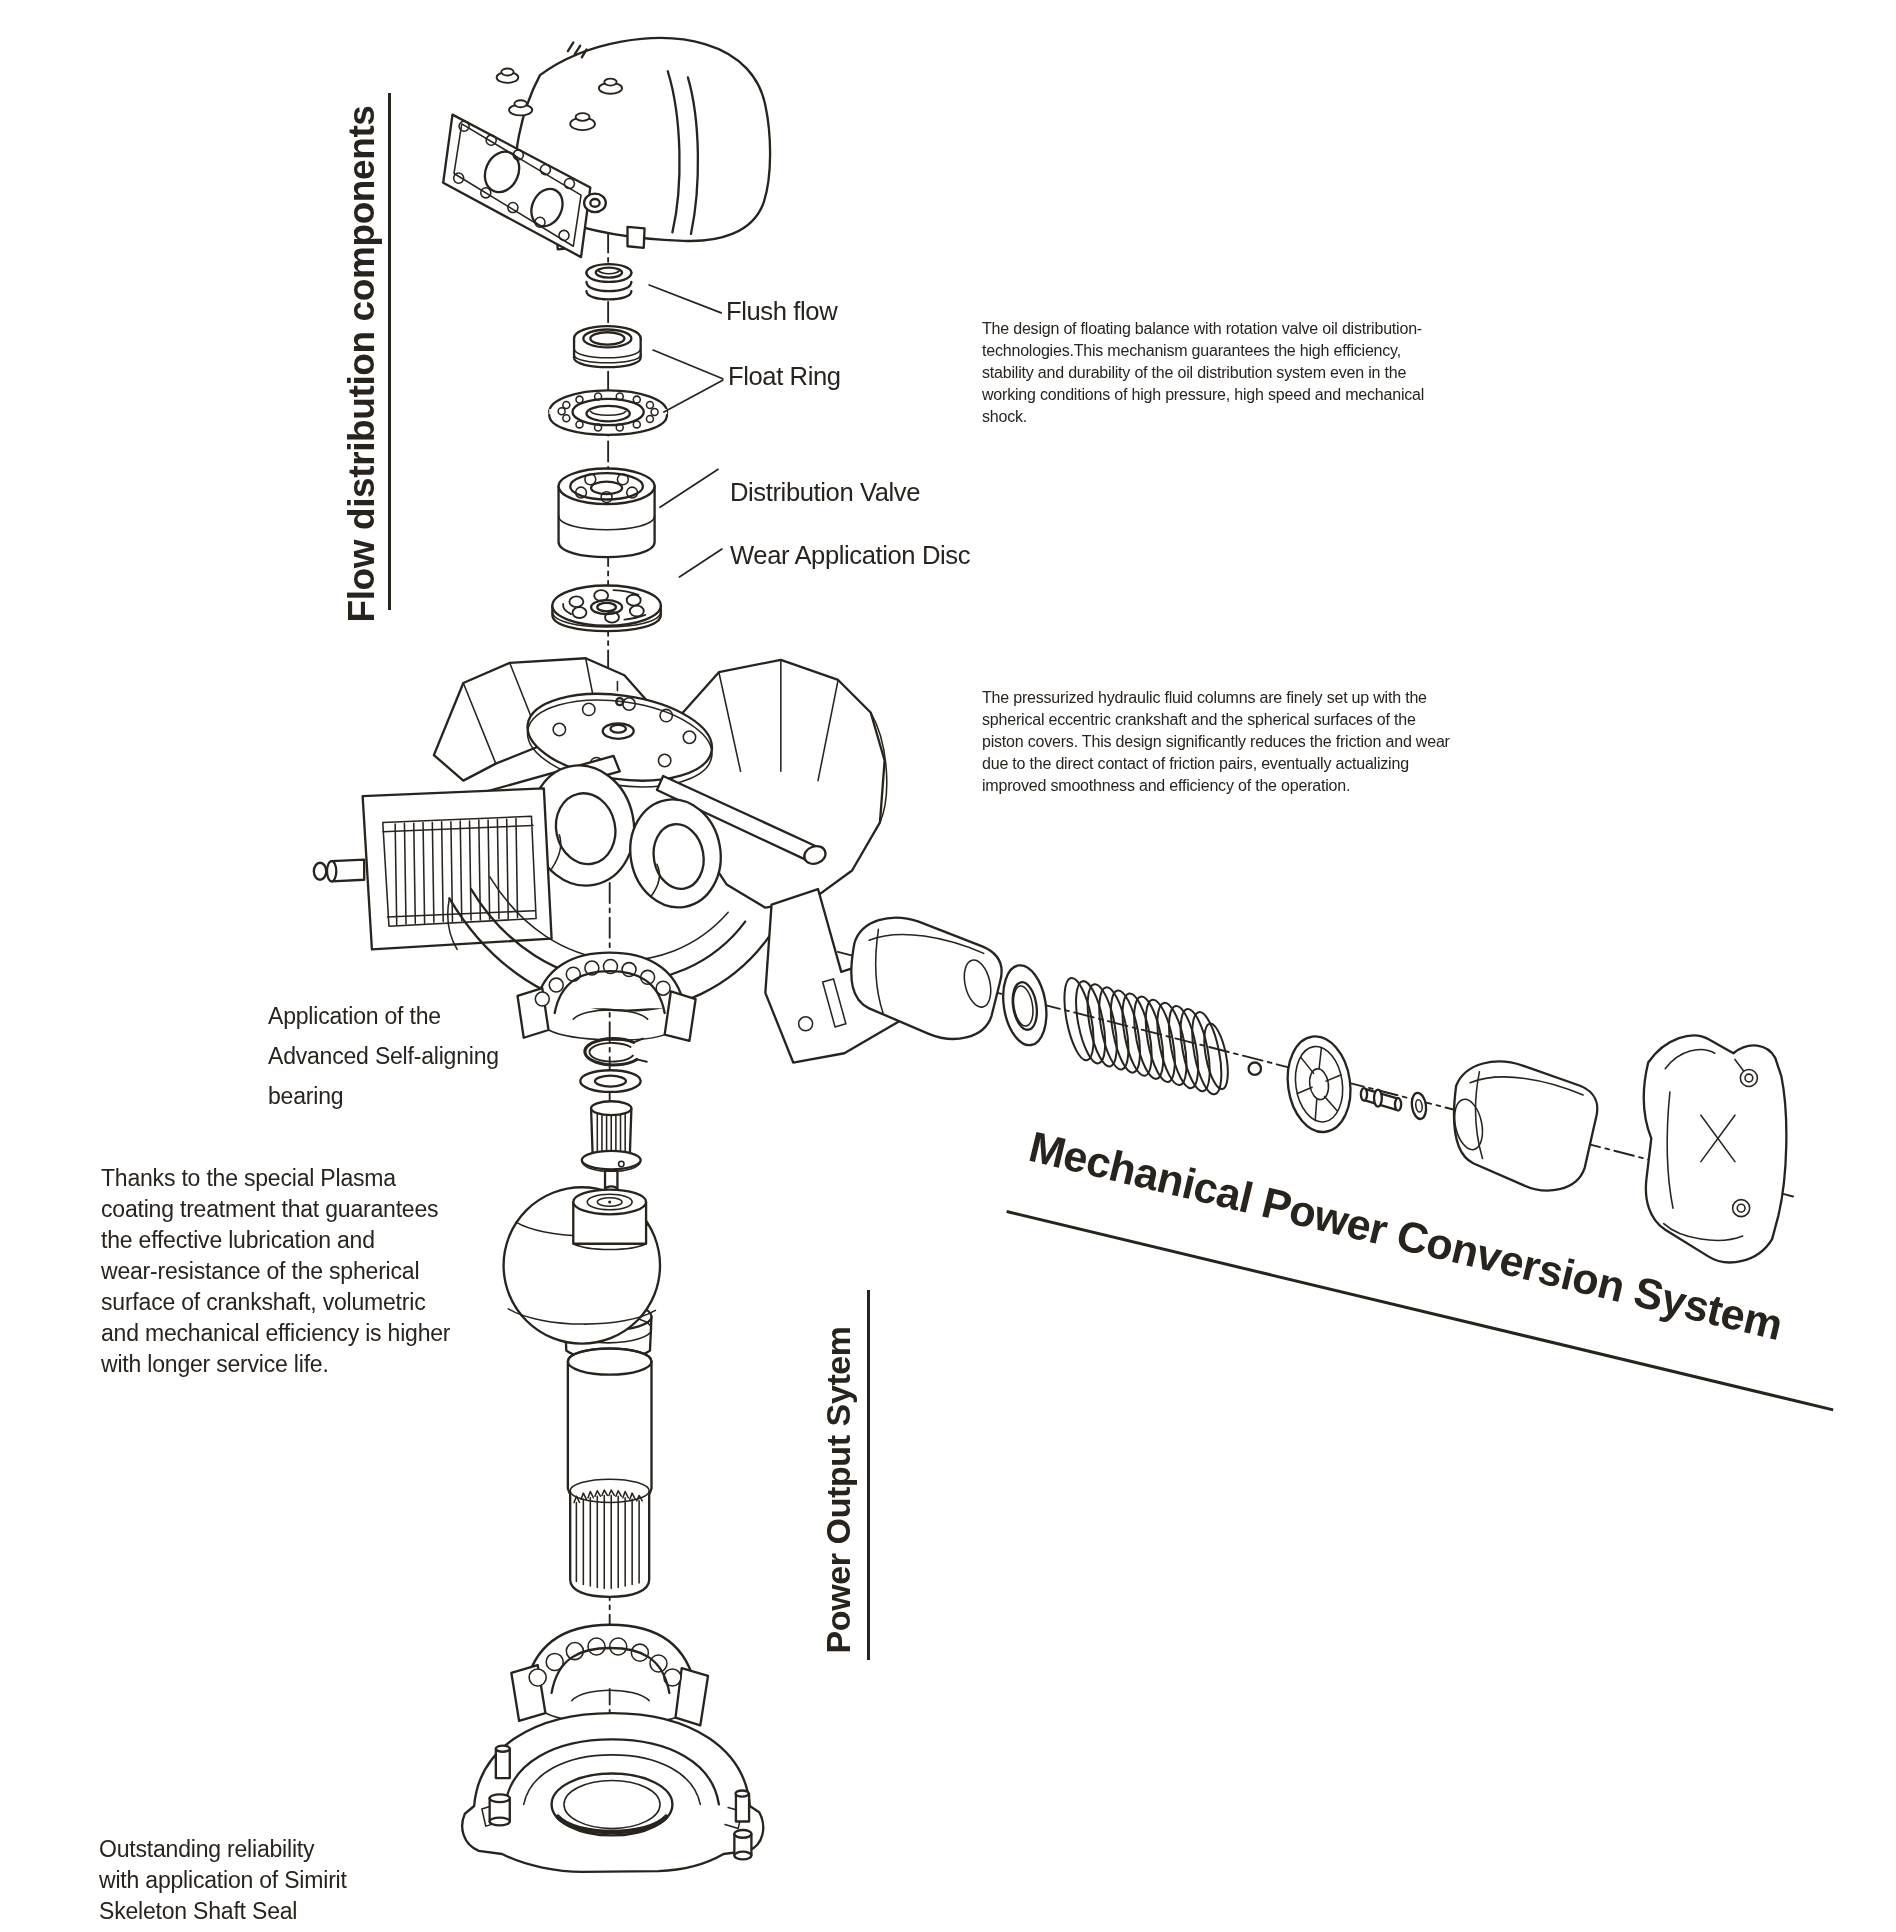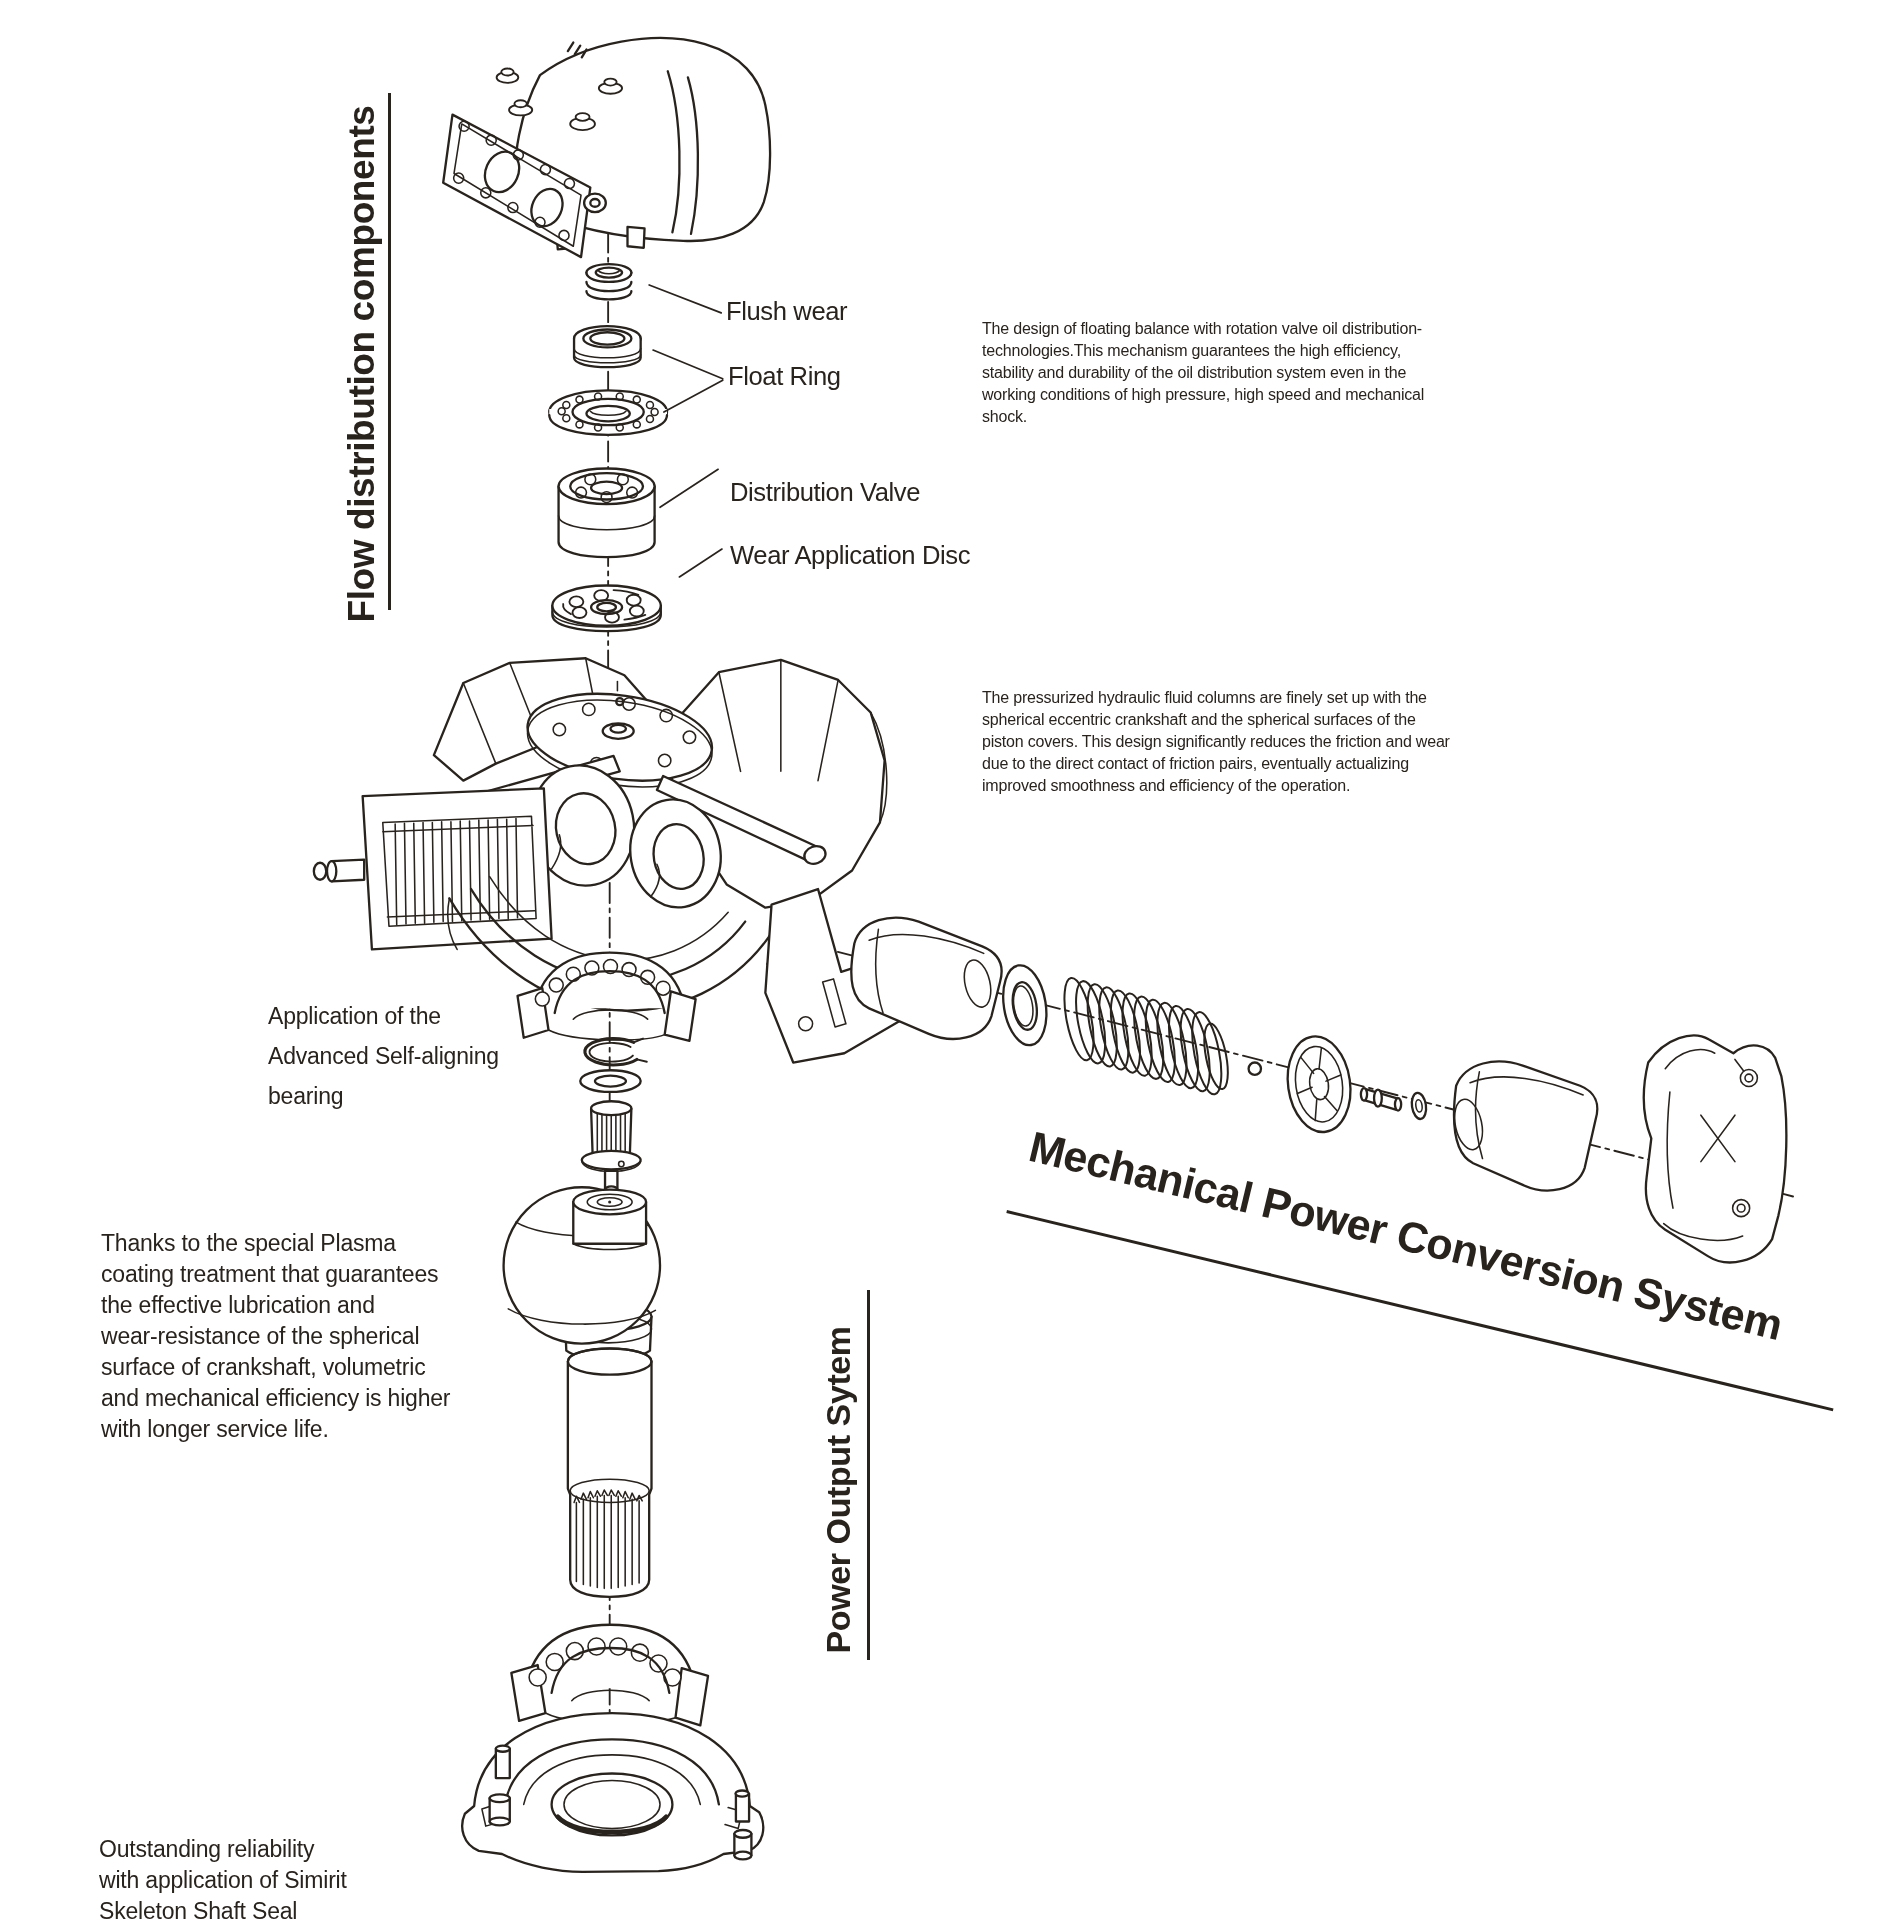--- a/index.html
+++ b/index.html
@@ -371,39 +371,39 @@
   <div class="rule" style="left:388px;top:93px;width:3.1px;height:517px;"></div>
 
   <div class="txt vhead" style="left:656px;top:1450px;width:364px;height:43px;line-height:43px;font-size:34px;
               transform:rotate(-90deg);">Power Output Sytem</div>
   <div class="rule" style="left:867px;top:1290px;width:3.1px;height:370px;"></div>
 
   <div class="txt vhead" style="left:1036px;top:1121px;width:852px;height:50px;line-height:50px;font-size:43px;
               transform:rotate(13.5deg);transform-origin:left top;">Mechanical Power Conversion System</div>
   <div class="rule" style="left:1007px;top:1210px;width:850px;height:3.1px;transform:rotate(13.5deg);transform-origin:left top;"></div>
 
-  <div class="txt lbl" style="left:726px;top:297px;">Flush wear</div>
+  <div class="txt lbl" style="left:726px;top:297px;">Flush flow</div>
   <div class="txt lbl" style="left:728px;top:362px;">Float Ring</div>
   <div class="txt lbl" style="left:730px;top:454px;margin-top:24px;">Distribution Valve</div>
   <div class="txt lbl" style="left:730px;top:541px;">Wear Application Disc</div>
 
   <div class="txt para" style="left:982px;top:318px;width:790px;">The design of floating balance with rotation valve oil distribution-
 technologies.This mechanism guarantees the high efficiency,
 stability and durability of the oil distribution system even in the
 working conditions of high pressure, high speed and mechanical
 shock.</div>
   <div class="txt para" style="left:982px;top:661px;width:836px;margin-top:26px;">The pressurized hydraulic fluid columns are finely set up with the
 spherical eccentric crankshaft and the spherical surfaces of the
 piston covers. This design significantly reduces the friction and wear
 due to the direct contact of friction pairs, eventually actualizing
 improved smoothness and efficiency of the operation.</div>
   <div class="txt para" style="left:268px;top:996px;width:325px;font-size:23px;line-height:40px;">Application of the
 Advanced Self-aligning
 bearing</div>
-  <div class="txt para" style="left:101px;top:1228px;width:434px;font-size:23px;line-height:31px;">Thanks to the special Plasma
+  <div class="txt para" style="left:101px;top:1163px;width:434px;font-size:23px;line-height:31px;">Thanks to the special Plasma
 coating treatment that guarantees
 the effective lubrication and
 wear-resistance of the spherical
 surface of crankshaft, volumetric
 and mechanical efficiency is higher
 with longer service life.</div>
   <div class="txt para" style="left:99px;top:1834px;width:364px;font-size:23px;line-height:31px;">Outstanding reliability
 with application of Simirit
 Skeleton Shaft Seal</div>
 </div>

